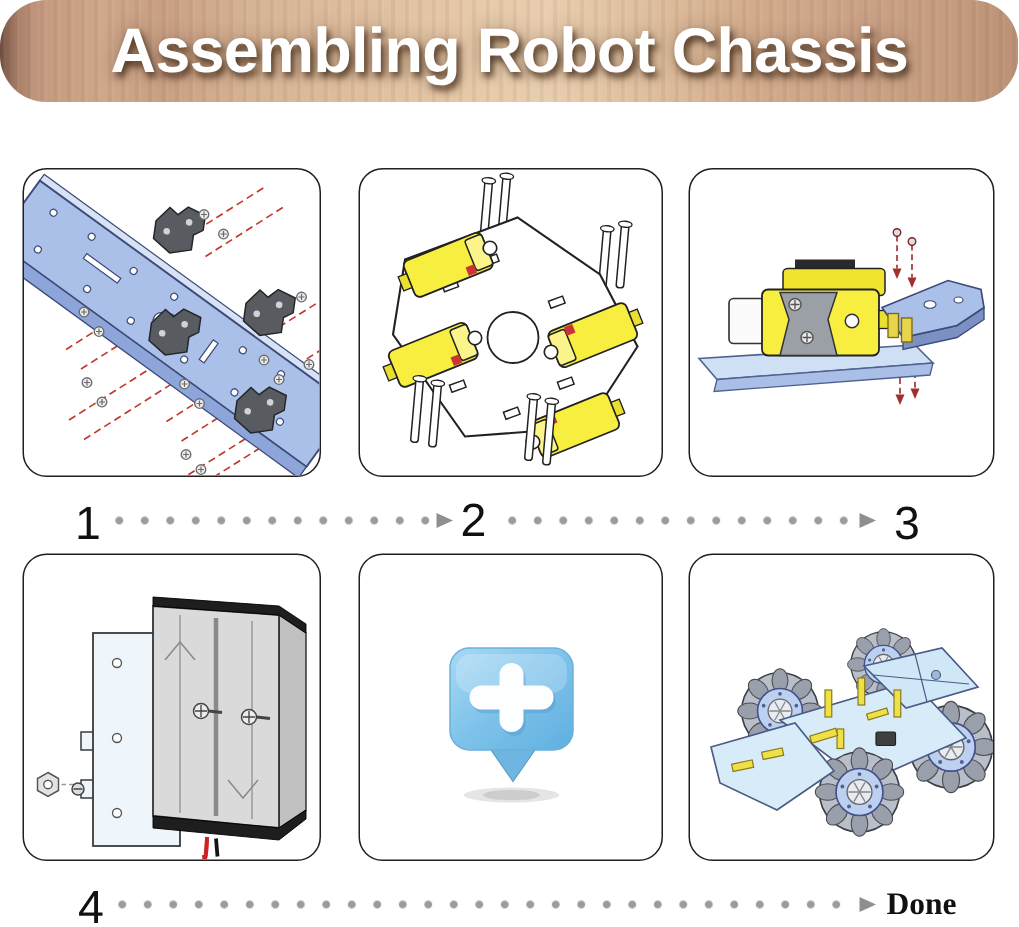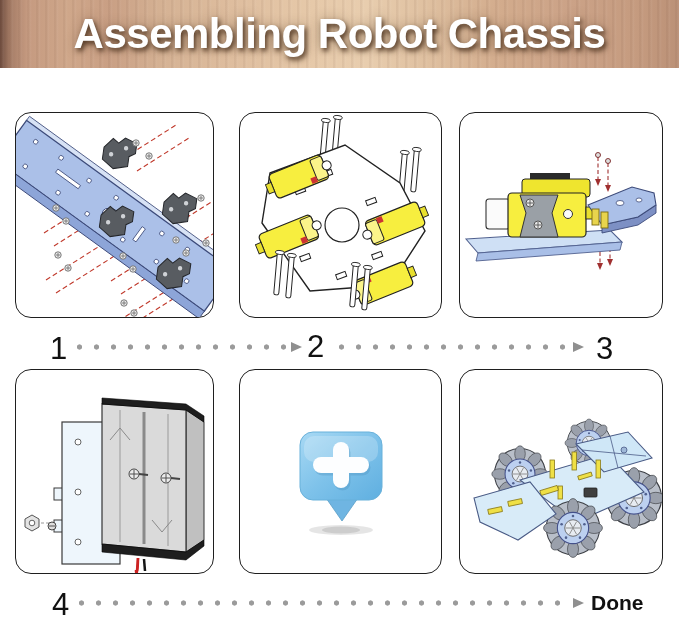--- a/index.html
+++ b/index.html
@@ -9,38 +9,39 @@
   
   .banner { position:absolute; left:0; top:0; width:679px; height:68px;
     display:flex; align-items:center; justify-content:center;
     background-image:
       repeating-linear-gradient(90deg, rgba(101,67,51,0.07) 0px, rgba(101,67,51,0.07) 2px,
         rgba(255,255,255,0.05) 3px, rgba(255,255,255,0) 5px, rgba(255,255,255,0) 9px),
       linear-gradient(90deg,
         #6e4c3e 0%, #a57c66 1.5%, #c59a80 4%, #cfa78a 10%, #c99f84 16%, #d5b294 24%,
         #debd9e 34%, #e6c9a9 46%, #e8cdae 54%, #dfc0a0 63%, #d2ab8c 74%, #cba287 84%,
         #c69c80 93%, #bb9177 100%);
+    border-radius: 31px;
   }
   .banner h1 { margin:0; color:#ffffff; font-size:42px; font-weight:bold; letter-spacing:-0.5px;
     text-shadow: 2px 3px 5px rgba(73,48,28,0.92), 0 0 12px rgba(73,48,28,0.35); }
 
   
   .panel { position:absolute; background:#fff; border:1.6px solid #1f1f1f; border-radius:16px;
            overflow:hidden; }
   .panel svg { display:block; width:100%; height:100%; }
   #p1 { left:15px;  top:112px; width:197px; height:204px; }
   #p2 { left:239px; top:112px; width:201px; height:204px; }
   #p3 { left:459px; top:112px; width:202px; height:204px; }
   #p4 { left:15px;  top:369px; width:197px; height:203px; }
   #p5 { left:239px; top:369px; width:201px; height:203px; }
   #p6 { left:459px; top:369px; width:202px; height:203px; }
 
   
   .stepnum { position:absolute; font-size:31px; color:#111; line-height:1; }
-  .donelbl { position:absolute; font-size:21px; font-weight:bold; color:#111; line-height:1; }
+  .donelbl { position:absolute; font-size:21px; font-weight:bold; color:#111; line-height:1;font-family:Liberation Serif, serif; }
   .dotline { position:absolute; height:12px;
     background-image: radial-gradient(circle, #9b9b9b 2.3px, rgba(0,0,0,0) 2.9px);
     background-size:17px 12px; background-repeat:repeat-x; background-position:0 center; }
   .arrowhead { position:absolute; right:-13px; top:0.5px; width:0; height:0;
     border-left:11px solid #8f8f8f; border-top:5.5px solid transparent;
     border-bottom:5.5px solid transparent; }
 
   #lbl1 { left:50px;  top:333px; }
   #dl1  { left:71px;  top:341px; width:218px; }
   #lbl2 { left:307px; top:331px; }

